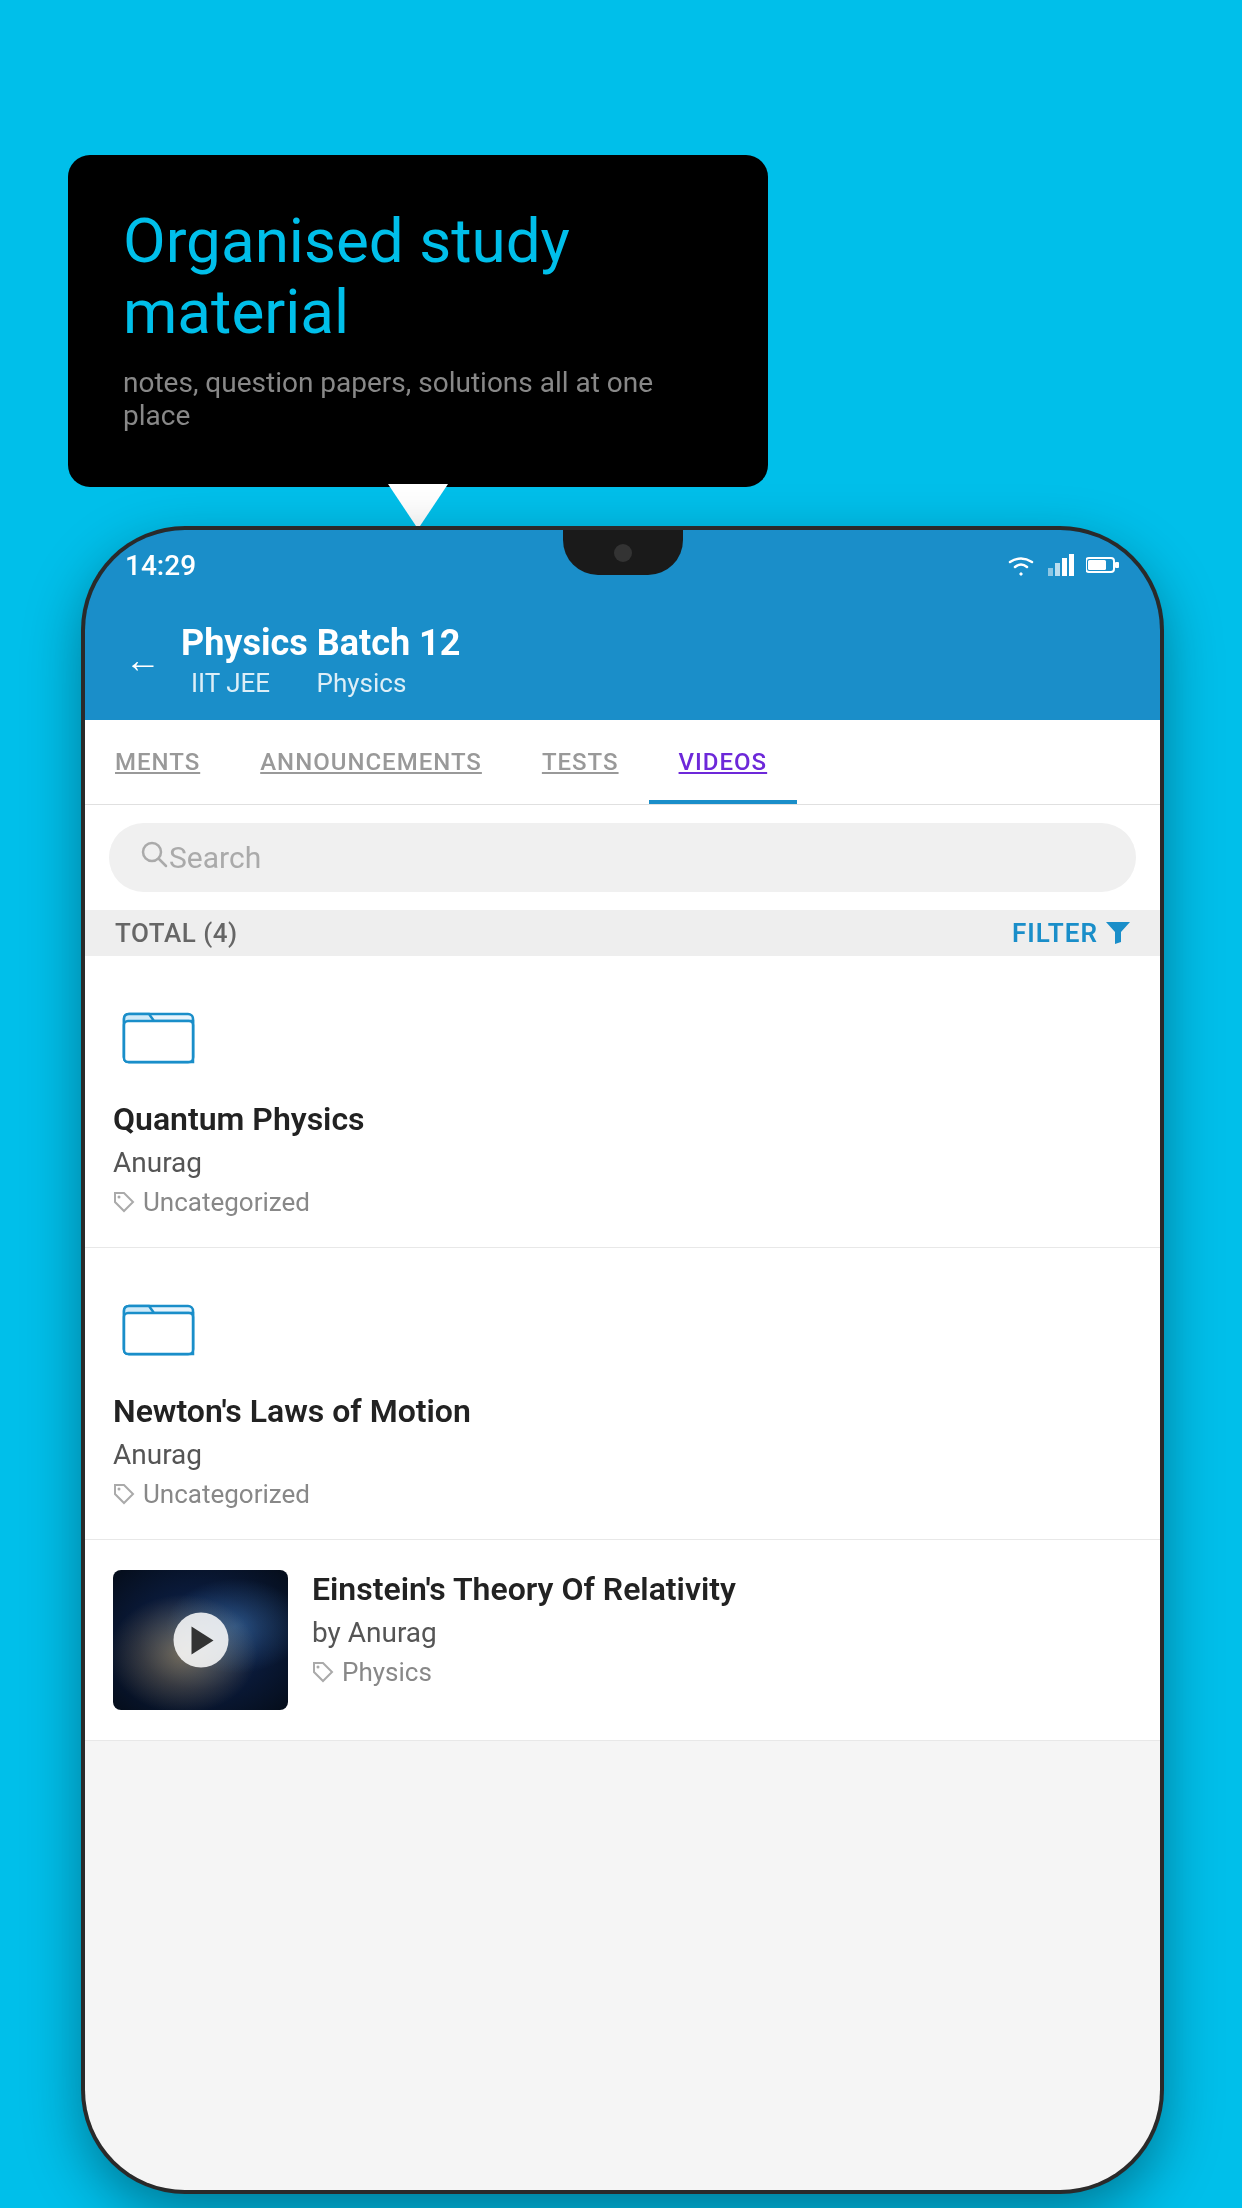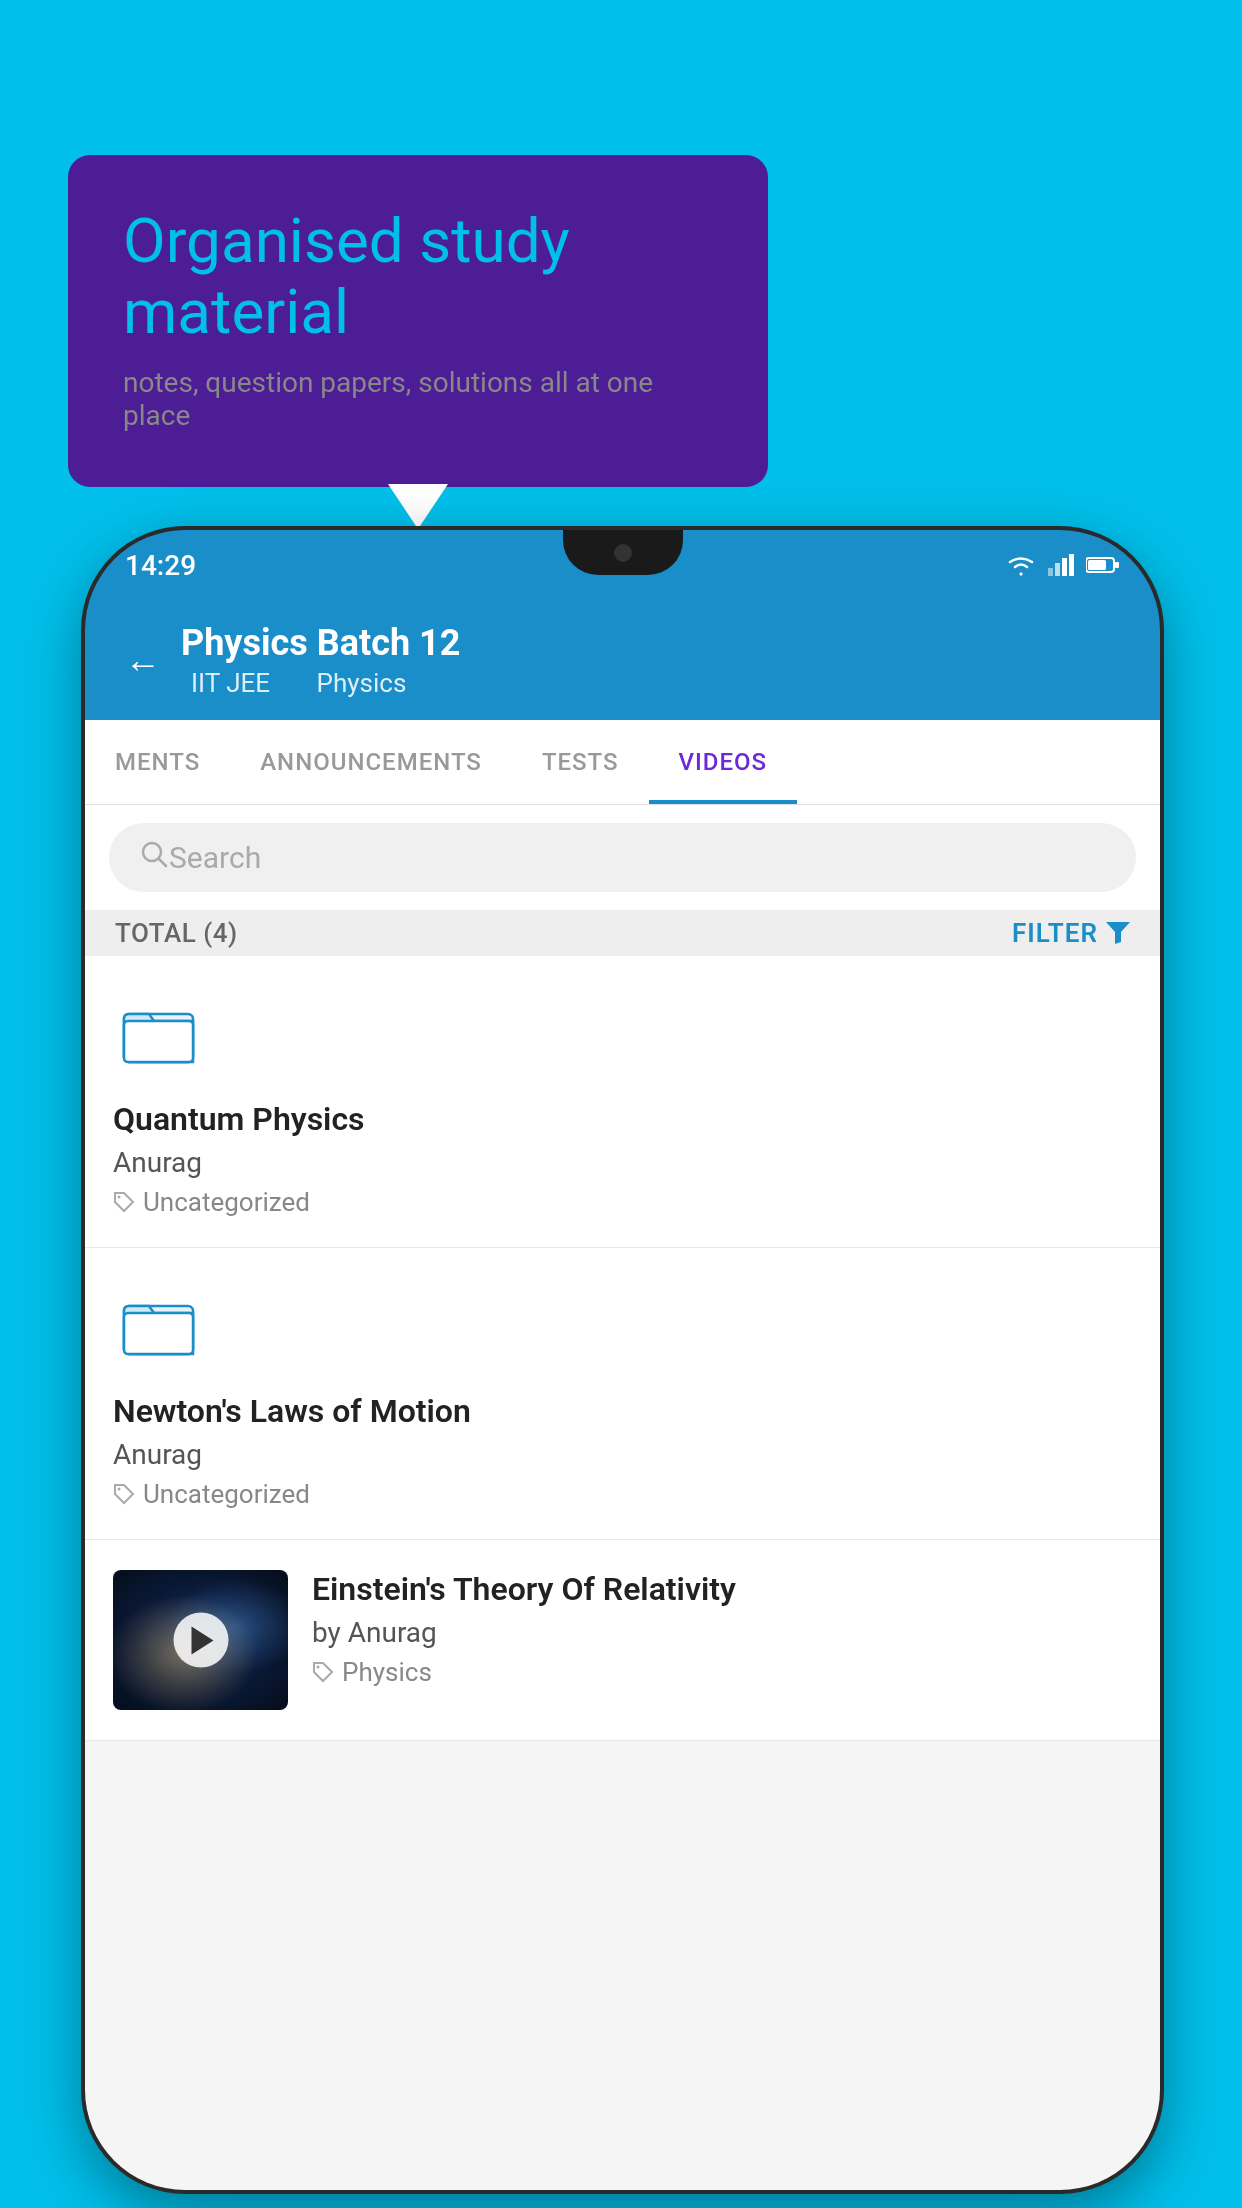--- a/index.html
+++ b/index.html
@@ -15,21 +15,21 @@
 
     
     .speech-bubble-container {
       position: absolute;
       top: 155px;
       left: 68px;
       width: 700px;
     }
 
     .speech-bubble {
-      background: #4c1d95;
+      background: #000000;
       border-radius: 22px;
       padding: 50px 55px 55px 55px;
       position: relative;
     }
 
     .speech-bubble::after {
       content: '';
       position: absolute;
       bottom: -42px;
       left: 50%;
@@ -187,20 +187,21 @@
 
     .tab-item {
       padding: 28px 30px;
       font-size: 24px;
       font-weight: 500;
       color: #999;
       letter-spacing: 1px;
       white-space: nowrap;
       position: relative;
       cursor: pointer;
+      text-decoration: underline;
     }
 
     .tab-item.active {
       color: #6d28d9;
     }
 
     .tab-item.active::after {
       content: '';
       position: absolute;
       bottom: 0;

